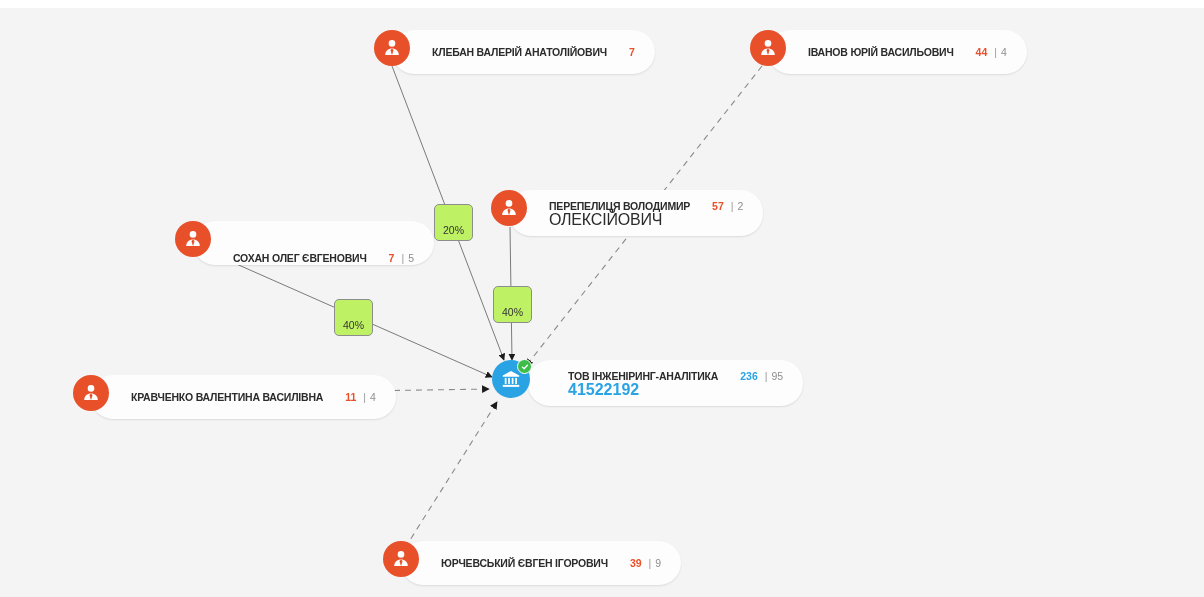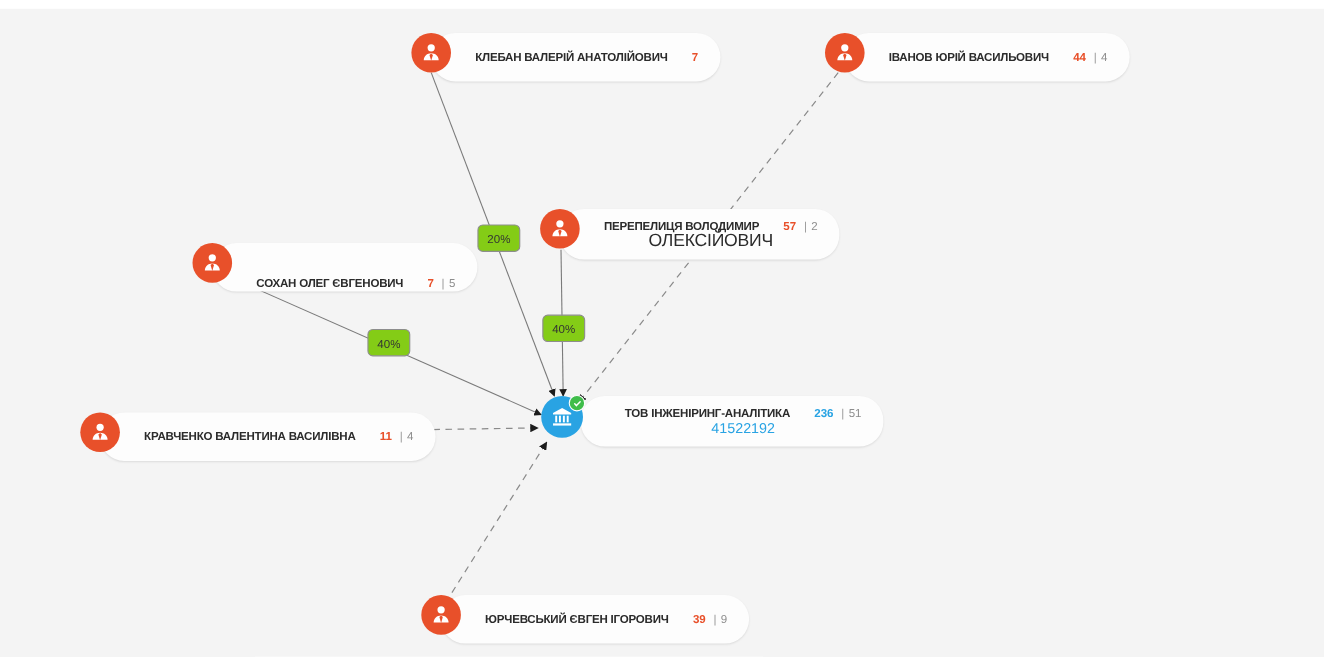--- a/index.html
+++ b/index.html
@@ -54,21 +54,20 @@
     border-radius: 22px;
     box-shadow: 0 1px 2px rgba(0,0,0,0.10);
     display: flex;
     align-items: center;
     padding: 0 20px 0 40px;
     white-space: nowrap;
     box-sizing: border-box;
   }
   .node-pill.two-line {
     height: 46px;
-    text-align: center;
   }
   .pill-text {
     display: flex;
     flex-direction: column;
     justify-content: center;
   }
   .pill-row {
     display: flex;
     align-items: baseline;
   }
@@ -100,23 +99,23 @@
     color: #9a9a9a;
     margin: 0 4px 0 7px;
     font-weight: normal;
   }
   .count-b {
     font-size: 10.5px;
     color: #8d8d8d;
     font-weight: normal;
   }
   .node-code {
-    font-size: 13px;
+    font-size: 16px;
     color: #29a3e3;
-    font-weight: normal;
+    font-weight: bold;
     line-height: 13px;
   }
 
   .node-icon {
     position: absolute;
     left: 0;
     top: 0;
     width: 36px;
     height: 36px;
     border-radius: 50%;
@@ -144,26 +143,26 @@
     border: 1.5px solid #ffffff;
     display: flex;
     align-items: center;
     justify-content: center;
     z-index: 4;
   }
 
   
   .pct-chip {
     position: absolute;
-    background: #84cc16;
+    background: #bef264;
     border: 1px solid #8d8d8d;
     border-radius: 5px;
     font-size: 10.5px;
     color: #333333;
-    padding: 8px 8px 4px 8px;
+    padding: 20px 8px 4px 8px;
     line-height: 11px;
     z-index: 5;
     font-family: "Liberation Sans", sans-serif;
   }
 </style>
 </head>
 <body>
 
 <div id="top-strip"></div>
 
@@ -288,21 +287,21 @@
     </div>
   </div>
 
   <div class="node" style="left:492px; top:352px; z-index:6;">
     <div class="node-pill two-line" style="min-width:216px; left:36px;">
       <div class="pill-text">
         <div class="pill-row">
           <span class="node-label">ТОВ ІНЖЕНІРИНГ-АНАЛІТИКА</span>
           <span class="count-a blue">236</span>
           <span class="count-sep">|</span>
-          <span class="count-b">51</span>
+          <span class="count-b">95</span>
         </div>
         <span class="node-code">41522192</span>
       </div>
     </div>
     <div class="node-icon company">
       <svg width="22" height="22" viewBox="0 0 24 24">
         <path d="M12 3.2 L21 8.2 L21 9.6 L3 9.6 L3 8.2 Z" fill="#ffffff"></path>
         <rect x="5.2" y="10.8" width="1.9" height="6.6" fill="#ffffff"></rect>
         <rect x="8.9" y="10.8" width="1.9" height="6.6" fill="#ffffff"></rect>
         <rect x="12.8" y="10.8" width="1.9" height="6.6" fill="#ffffff"></rect>

